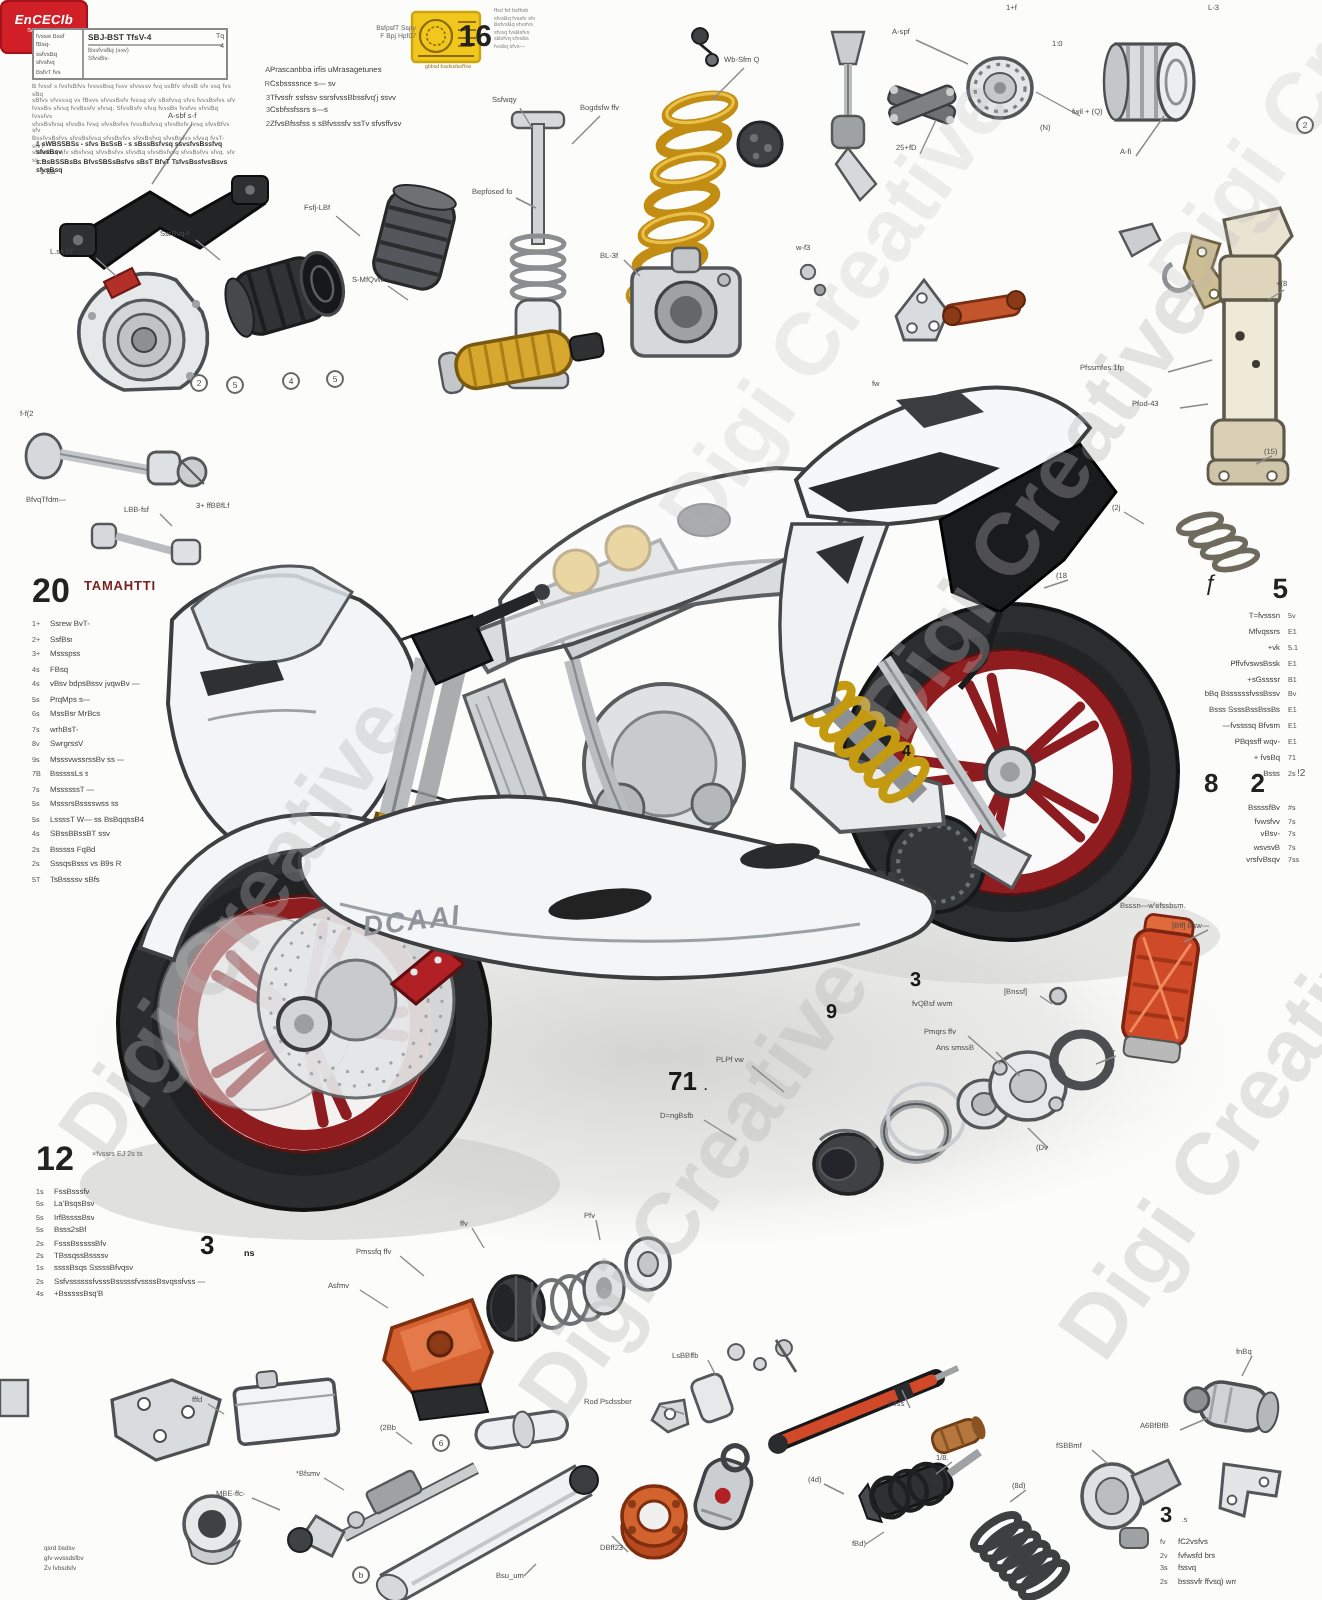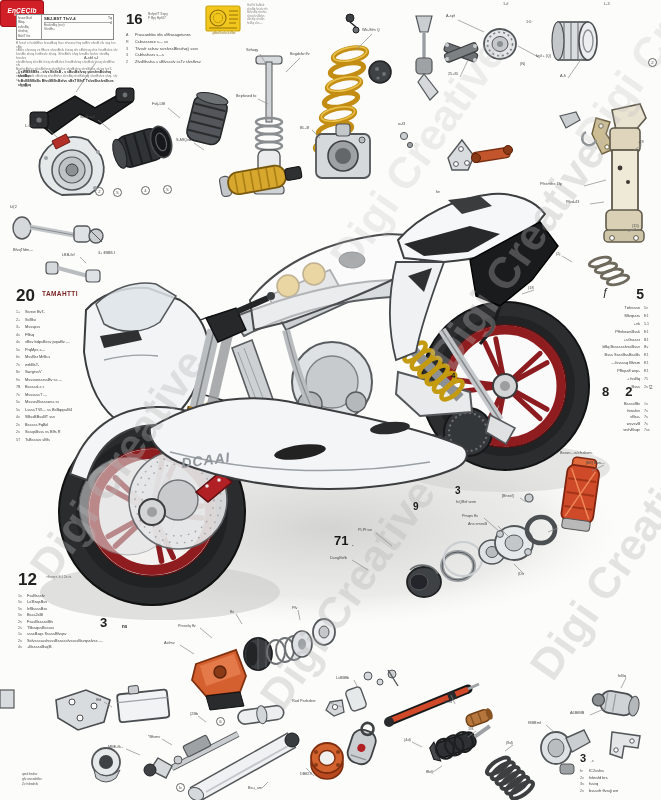--- a/index.html
+++ b/index.html
@@ -21,21 +21,21 @@
   #bolds{left:18px;top:70px;width:96px;}
   #bolds .pline{font-size:3.4px;line-height:4.4px;color:#333;font-weight:bold;}
   
   .sec-num{font-weight:bold;color:#222;}
   .lrow{display:flex;align-items:baseline;}
   .ln2{font-size:3.6px;color:#555;width:9px;flex:0 0 auto;}
   .lt{font-size:3.9px;color:#3c3c3c;white-space:nowrap;overflow:hidden;}
   .tn .lt{flex:1;text-align:right;margin-right:4px;}
   .tn .ln2{width:8px;text-align:left;}
   
-  #sec16{left:126px;top:10px;width:120px;}
+  #sec16{left:126px;top:10px;width:120px;text-align:right;}
   #sec16 .sec-num{font-size:15px;line-height:14px;}
   #sec16-title{position:absolute;left:22px;top:2px;font-size:3.4px;color:#666;line-height:4px;width:60px;}
   #sec16-list{margin-top:4px;}
   #sec16 .lrow{margin-bottom:1.8px;}
   
   #sec18{left:16px;top:286px;width:126px;}
   #sec18 .sec-num{font-size:17px;}
   #sec18-title{position:absolute;left:26px;top:4px;font-size:6.5px;font-weight:bold;color:#7a1f1f;letter-spacing:.4px;}
   #sec18-list{margin-top:3px;}
   #sec18 .lrow{margin-bottom:2.5px;}

